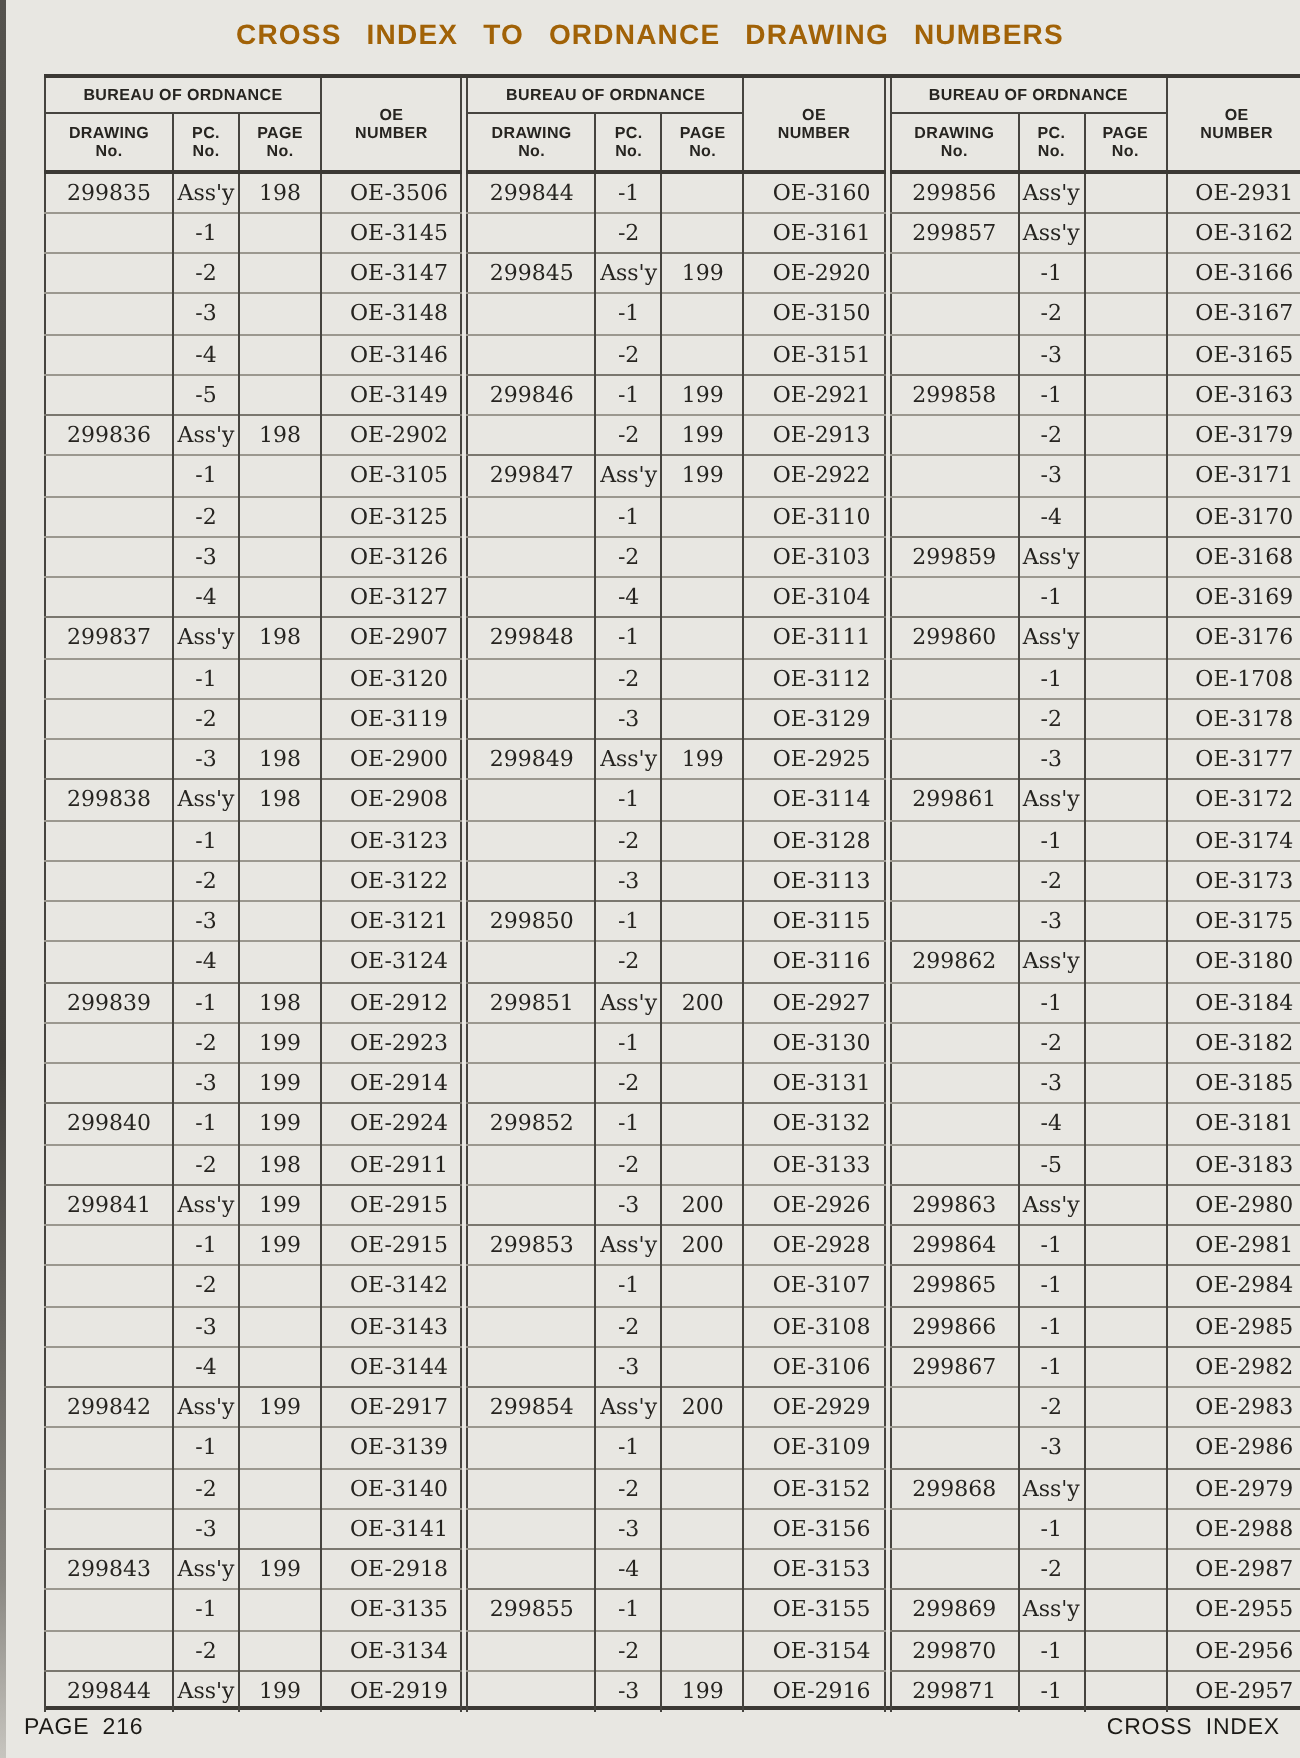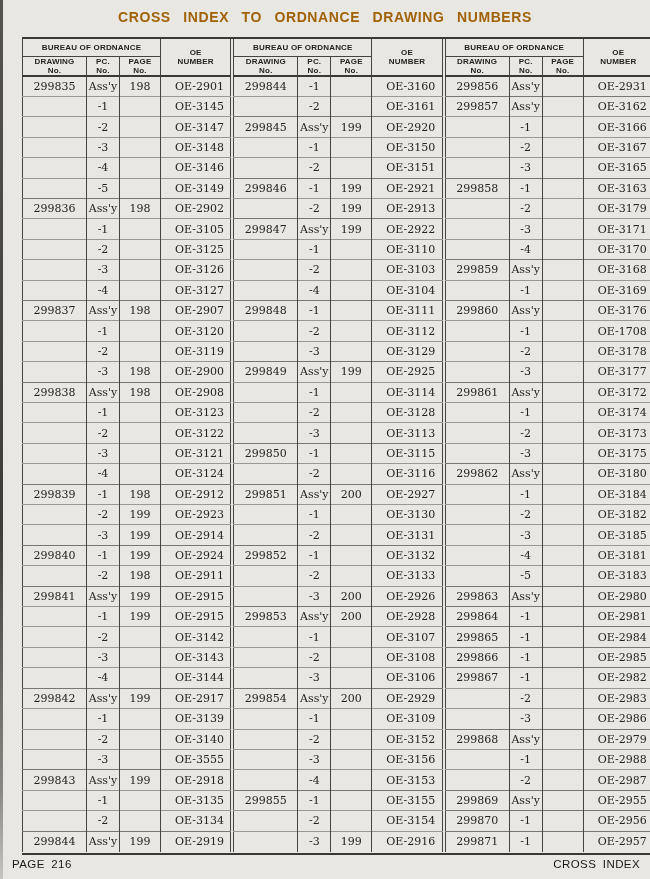--- a/index.html
+++ b/index.html
@@ -43,21 +43,21 @@
     box-sizing:border-box;
   }
   table{border-left:1px solid #46443f;border-right:1px solid #46443f;}
   thead th{
     font-family:"Liberation Sans", sans-serif;
     font-weight:bold;font-size:8px;line-height:1.15;
     text-align:center;vertical-align:middle;
     letter-spacing:.2px;color:#262420;
   }
   th.bureau-head{height:17px;border-bottom:1px solid #46443f;}
-  th.sub-head{height:20px;border-bottom:2px solid #3b3934;}
+  th.sub-head{height:30px;border-bottom:2px solid #3b3934;}
   th.oe-head{border-left:1.5px solid #46443f;border-bottom:2px solid #3b3934;}
   td.c-draw,td.c-pc,td.c-page{
     border-right:1px solid #46443f;
     text-align:center;
   }
   tbody td{
     border-top:1px solid #9b988f;
     font-family:"DejaVu Serif", serif;
     font-size:11px;color:#262420;
     height:20.25px;
@@ -97,21 +97,21 @@
             <th class="sub-head c-draw">DRAWING<br>No.</th>
             <th class="sub-head c-pc">PC.<br>No.</th>
             <th class="sub-head c-page">PAGE<br>No.</th>
           </tr>
         </thead>
         <tbody>
           <tr class="group-start">
             <td class="c-draw">299835</td>
             <td class="c-pc">Ass'y</td>
             <td class="c-page">198</td>
-            <td class="c-oe">OE-2901</td>
+            <td class="c-oe">OE-3506</td>
           </tr>
           <tr>
             <td class="c-draw"></td>
             <td class="c-pc">-1</td>
             <td class="c-page"></td>
             <td class="c-oe">OE-3145</td>
           </tr>
           <tr>
             <td class="c-draw"></td>
             <td class="c-pc">-2</td>
@@ -295,21 +295,21 @@
           <tr>
             <td class="c-draw"></td>
             <td class="c-pc">-2</td>
             <td class="c-page"></td>
             <td class="c-oe">OE-3140</td>
           </tr>
           <tr>
             <td class="c-draw"></td>
             <td class="c-pc">-3</td>
             <td class="c-page"></td>
-            <td class="c-oe">OE-3555</td>
+            <td class="c-oe">OE-3141</td>
           </tr>
           <tr class="group-start">
             <td class="c-draw">299843</td>
             <td class="c-pc">Ass'y</td>
             <td class="c-page">199</td>
             <td class="c-oe">OE-2918</td>
           </tr>
           <tr>
             <td class="c-draw"></td>
             <td class="c-pc">-1</td>

